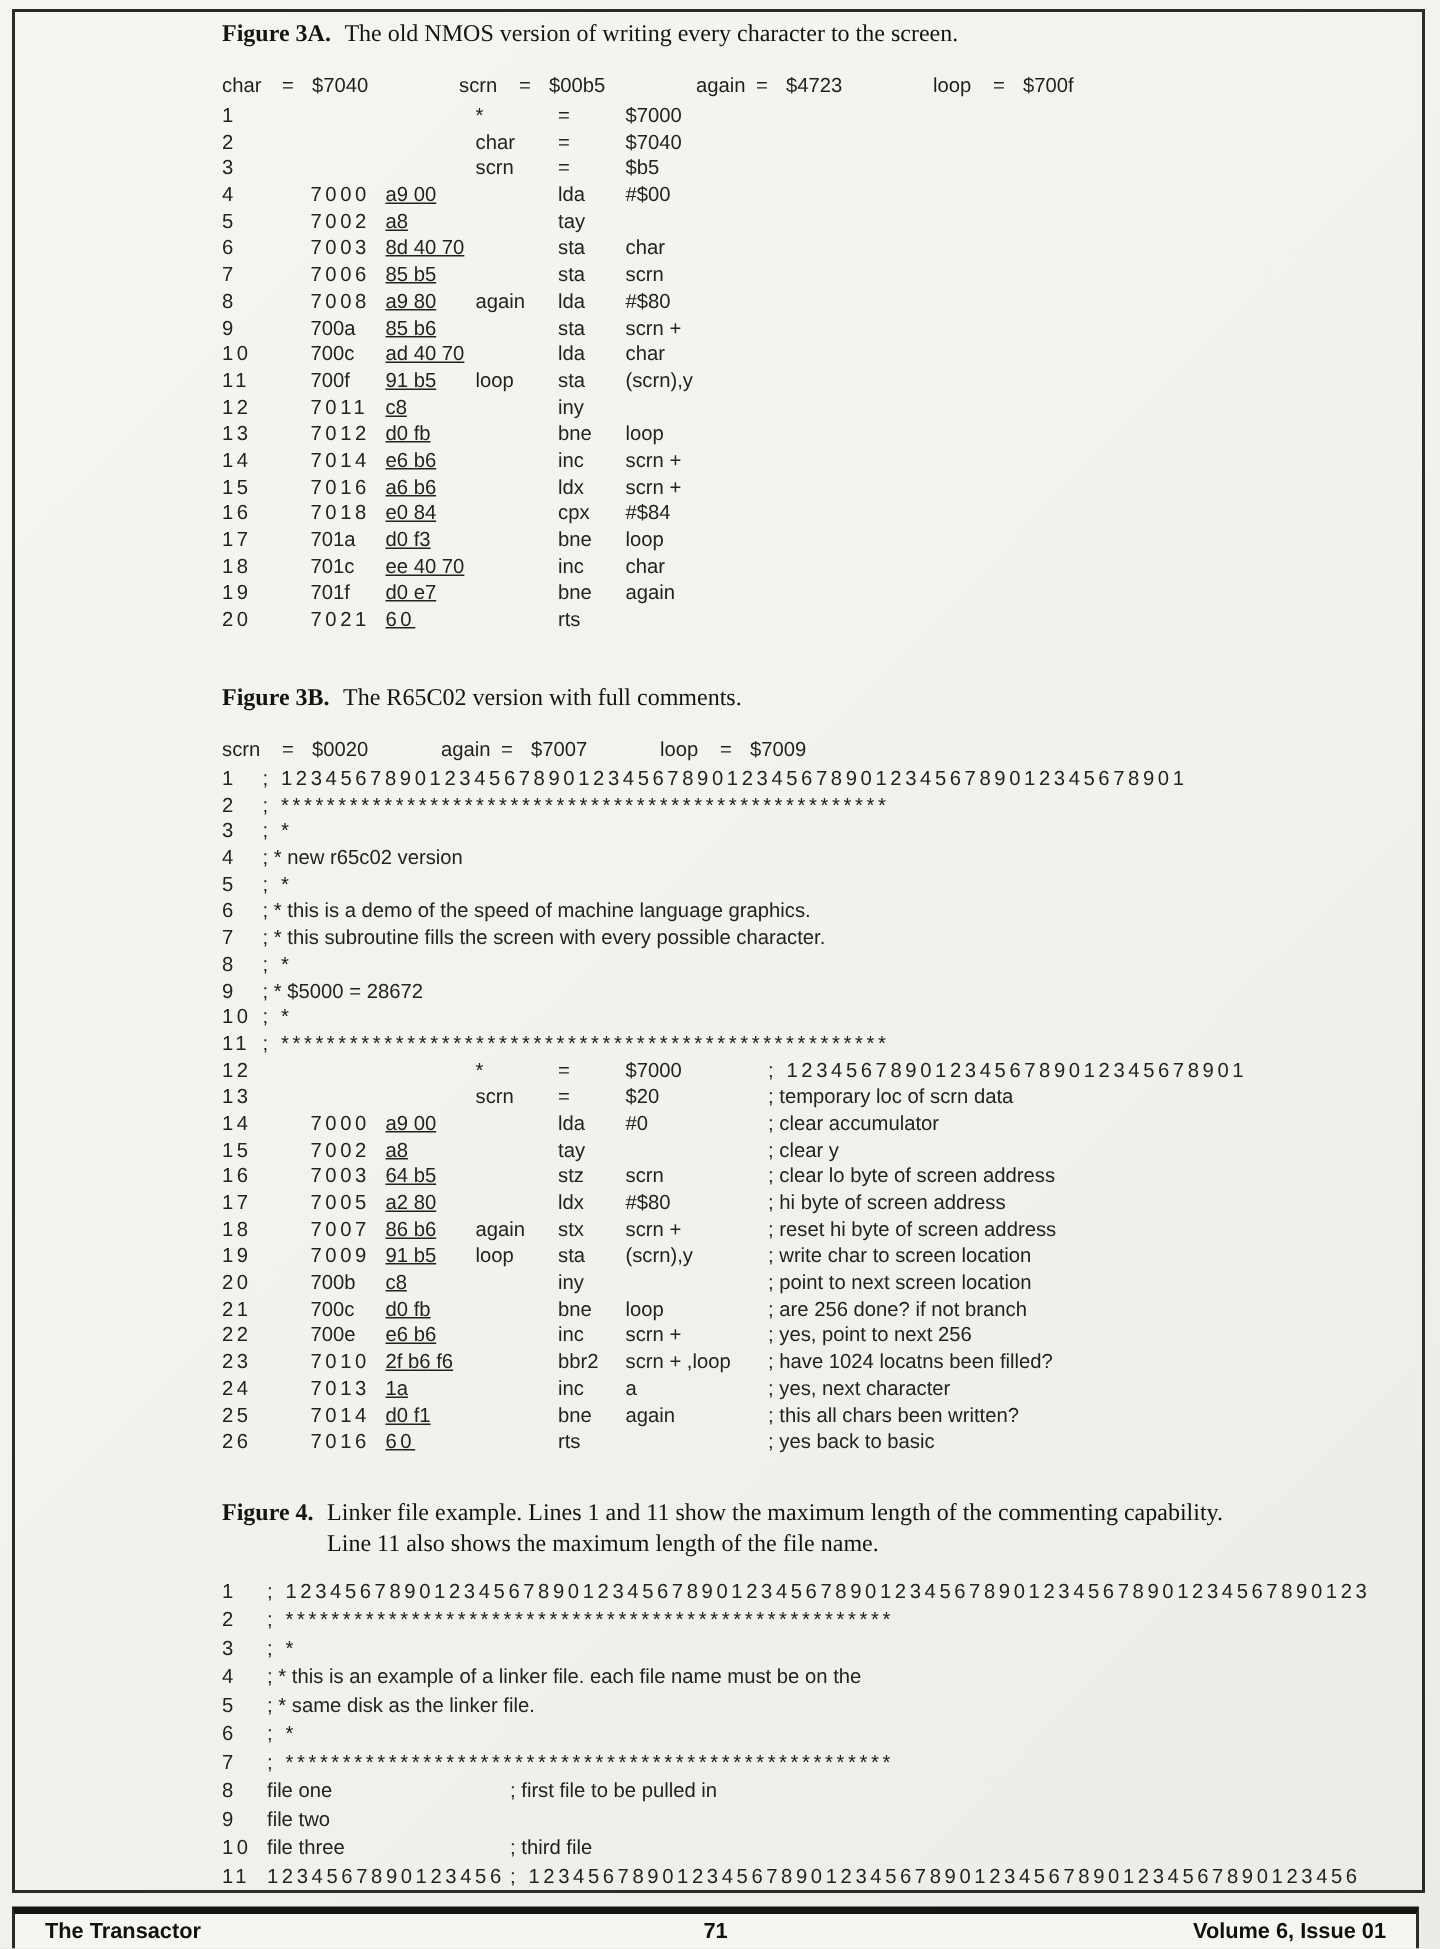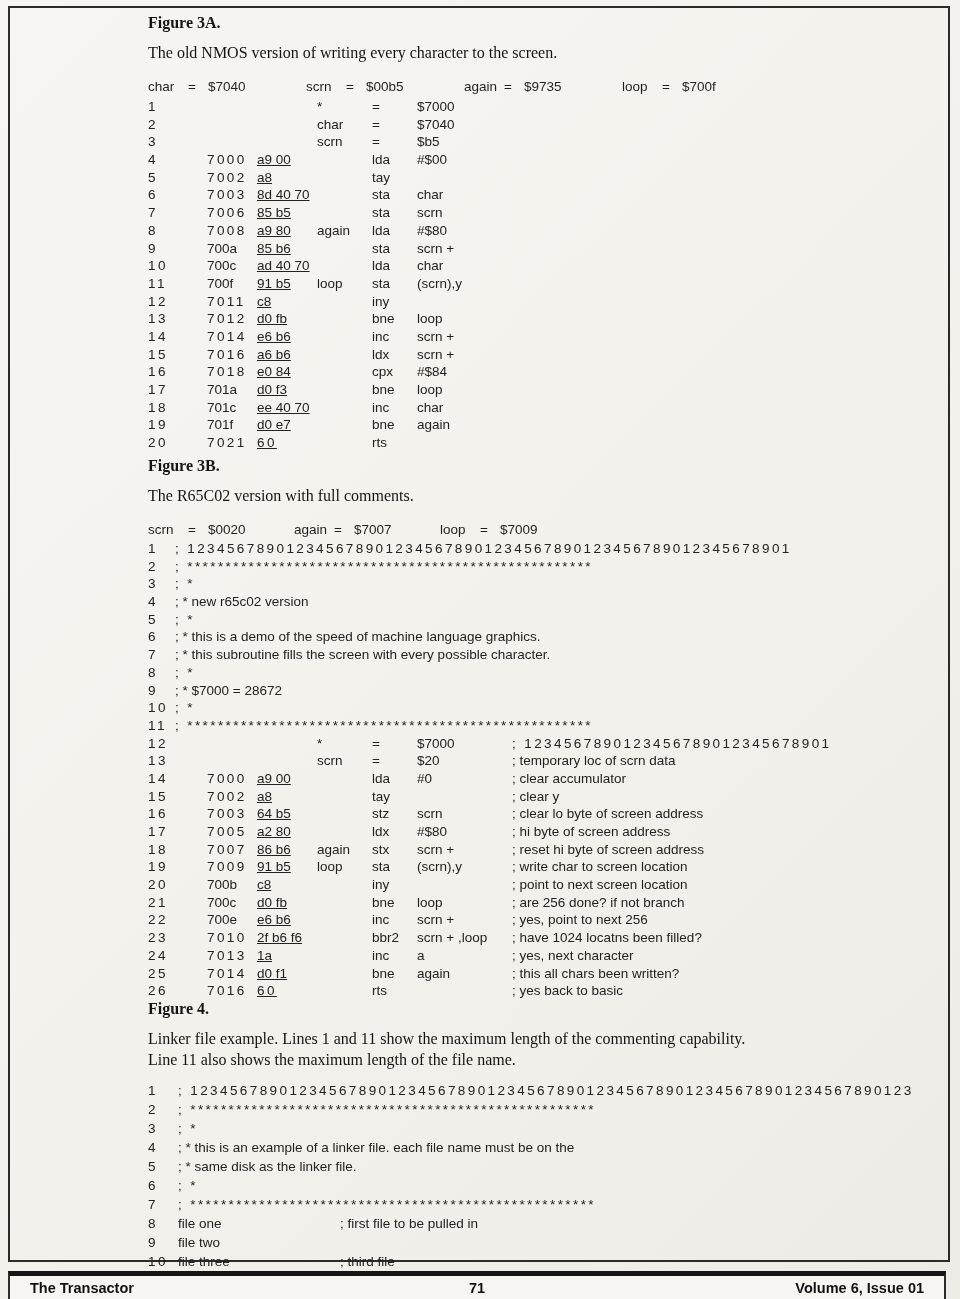--- a/index.html
+++ b/index.html
@@ -11,21 +11,21 @@
   .page-border{
     position:absolute;left:8px;top:6px;width:938px;height:1252px;
     border:2px solid #2b2b2b;background:transparent;
   }
   .fig{position:absolute;left:148px;width:790px;}
   .fig3a{top:12px;}
   .fig3b{top:455px;}
   .fig4{top:998px;}
   .caption{
     margin:0;display:flex;gap:9px;align-items:baseline;
-    font-family:"Liberation Serif",serif;font-size:16px;line-height:21px;color:#141414;flex-direction:column;
+    font-family:"Liberation Serif",serif;font-size:16px;line-height:21px;color:#141414;
   }
   .caption b{font-weight:bold;white-space:nowrap;}
   
   .symbols{display:flex;margin-top:16px;height:18px;font-size:13.5px;}
   .sym{display:inline-flex;flex:0 0 auto;}
   .fig3a .sym{width:158px;}
   .fig3b .sym{width:146px;}
   .sname{display:inline-block;width:40px;}
   .seq{display:inline-block;width:20px;}
   
@@ -75,21 +75,21 @@
           <span class="sval">$7040</span>
         </span>
         <span class="sym">
           <span class="sname">scrn</span>
           <span class="seq">=</span>
           <span class="sval">$00b5</span>
         </span>
         <span class="sym">
           <span class="sname">again</span>
           <span class="seq">=</span>
-          <span class="sval">$9735</span>
+          <span class="sval">$4723</span>
         </span>
         <span class="sym">
           <span class="sname">loop</span>
           <span class="seq">=</span>
           <span class="sval">$700f</span>
         </span>
       </div>
     <div class="code">
         <div class="crow"><span class="c num spread">1</span><span class="c addr"></span><span class="c bytes"></span><span class="c lbl spread">*</span><span class="c mn">=</span><span class="c op">$7000</span></div>
         <div class="crow"><span class="c num spread">2</span><span class="c addr"></span><span class="c bytes"></span><span class="c lbl">char</span><span class="c mn">=</span><span class="c op">$7040</span></div>
@@ -138,21 +138,21 @@
       </div>
     <div class="code">
         <div class="crow"><span class="c num spread">1</span><span class="c full spread">; 1234567890123456789012345678901234567890123456789012345678901</span></div>
         <div class="crow"><span class="c num spread">2</span><span class="c full spread">; *****************************************************</span></div>
         <div class="crow"><span class="c num spread">3</span><span class="c full spread">; *</span></div>
         <div class="crow"><span class="c num spread">4</span><span class="c full">; * new r65c02 version</span></div>
         <div class="crow"><span class="c num spread">5</span><span class="c full spread">; *</span></div>
         <div class="crow"><span class="c num spread">6</span><span class="c full">; * this is a demo of the speed of machine language graphics.</span></div>
         <div class="crow"><span class="c num spread">7</span><span class="c full">; * this subroutine fills the screen with every possible character.</span></div>
         <div class="crow"><span class="c num spread">8</span><span class="c full spread">; *</span></div>
-        <div class="crow"><span class="c num spread">9</span><span class="c full">; * $7000 = 28672</span></div>
+        <div class="crow"><span class="c num spread">9</span><span class="c full">; * $5000 = 28672</span></div>
         <div class="crow"><span class="c num spread">10</span><span class="c full spread">; *</span></div>
         <div class="crow"><span class="c num spread">11</span><span class="c full spread">; *****************************************************</span></div>
         <div class="crow"><span class="c num spread">12</span><span class="c addr"></span><span class="c bytes"></span><span class="c lbl spread">*</span><span class="c mn">=</span><span class="c op">$7000</span><span class="c cmt spread">; 1234567890123456789012345678901</span></div>
         <div class="crow"><span class="c num spread">13</span><span class="c addr"></span><span class="c bytes"></span><span class="c lbl">scrn</span><span class="c mn">=</span><span class="c op">$20</span><span class="c cmt">; temporary loc of scrn data</span></div>
         <div class="crow"><span class="c num spread">14</span><span class="c addr spread">7000</span><span class="c bytes">a9 00</span><span class="c lbl"></span><span class="c mn">lda</span><span class="c op">#0</span><span class="c cmt">; clear accumulator</span></div>
         <div class="crow"><span class="c num spread">15</span><span class="c addr spread">7002</span><span class="c bytes">a8</span><span class="c lbl"></span><span class="c mn">tay</span><span class="c op"></span><span class="c cmt">; clear y</span></div>
         <div class="crow"><span class="c num spread">16</span><span class="c addr spread">7003</span><span class="c bytes">64 b5</span><span class="c lbl"></span><span class="c mn">stz</span><span class="c op">scrn</span><span class="c cmt">; clear lo byte of screen address</span></div>
         <div class="crow"><span class="c num spread">17</span><span class="c addr spread">7005</span><span class="c bytes">a2 80</span><span class="c lbl"></span><span class="c mn">ldx</span><span class="c op">#$80</span><span class="c cmt">; hi byte of screen address</span></div>
         <div class="crow"><span class="c num spread">18</span><span class="c addr spread">7007</span><span class="c bytes">86 b6</span><span class="c lbl">again</span><span class="c mn">stx</span><span class="c op">scrn +</span><span class="c cmt">; reset hi byte of screen address</span></div>
         <div class="crow"><span class="c num spread">19</span><span class="c addr spread">7009</span><span class="c bytes">91 b5</span><span class="c lbl">loop</span><span class="c mn">sta</span><span class="c op">(scrn),y</span><span class="c cmt">; write char to screen location</span></div>

